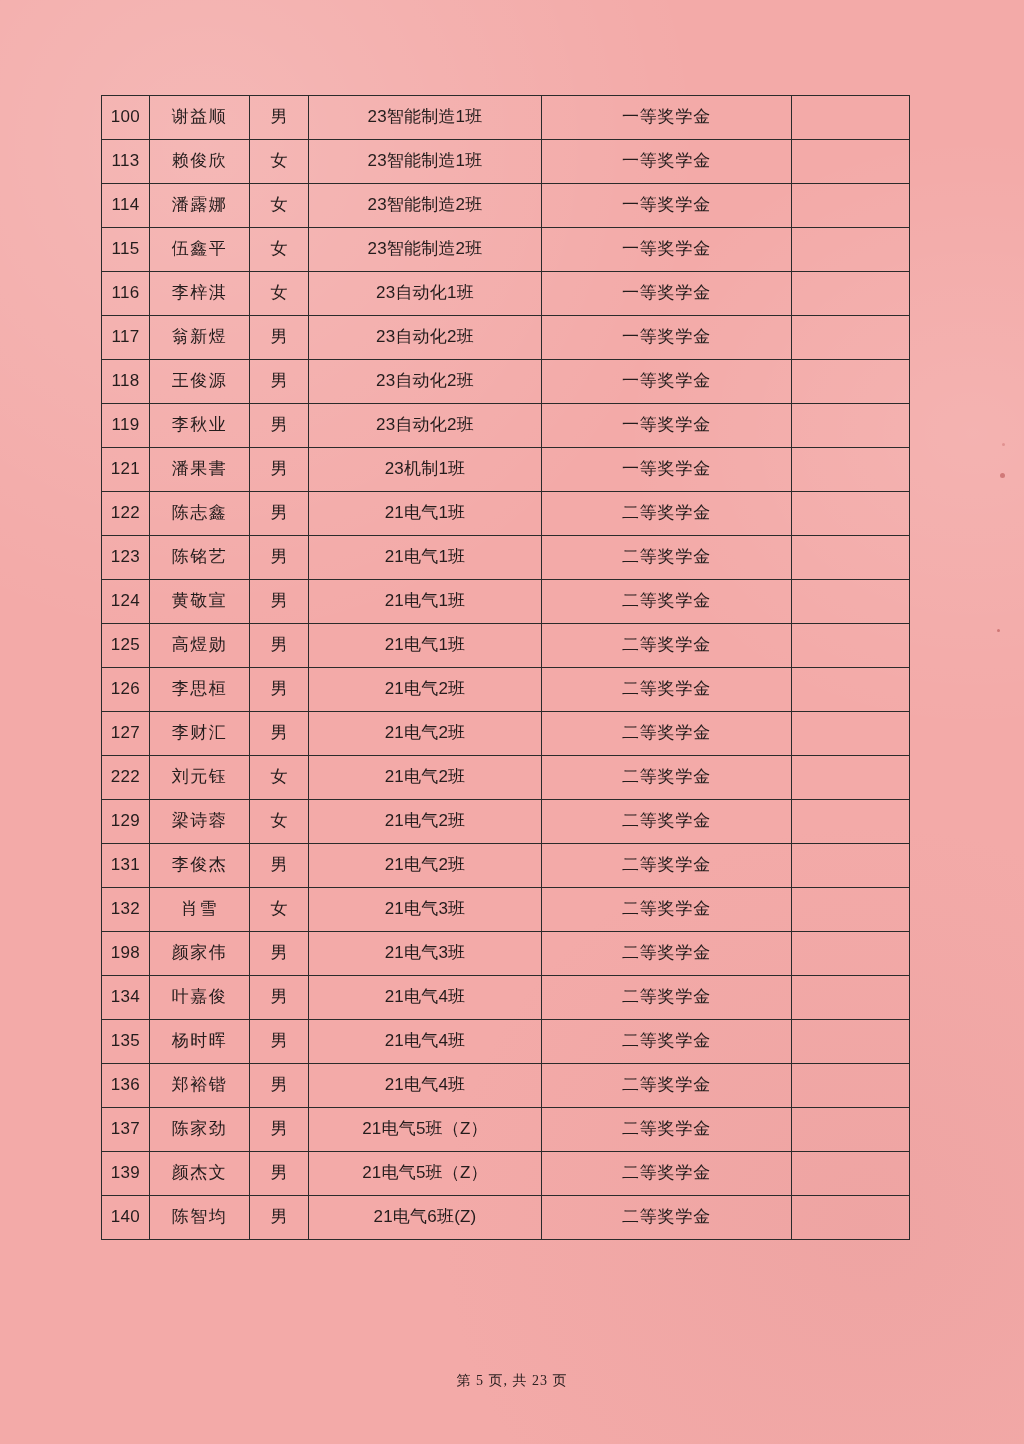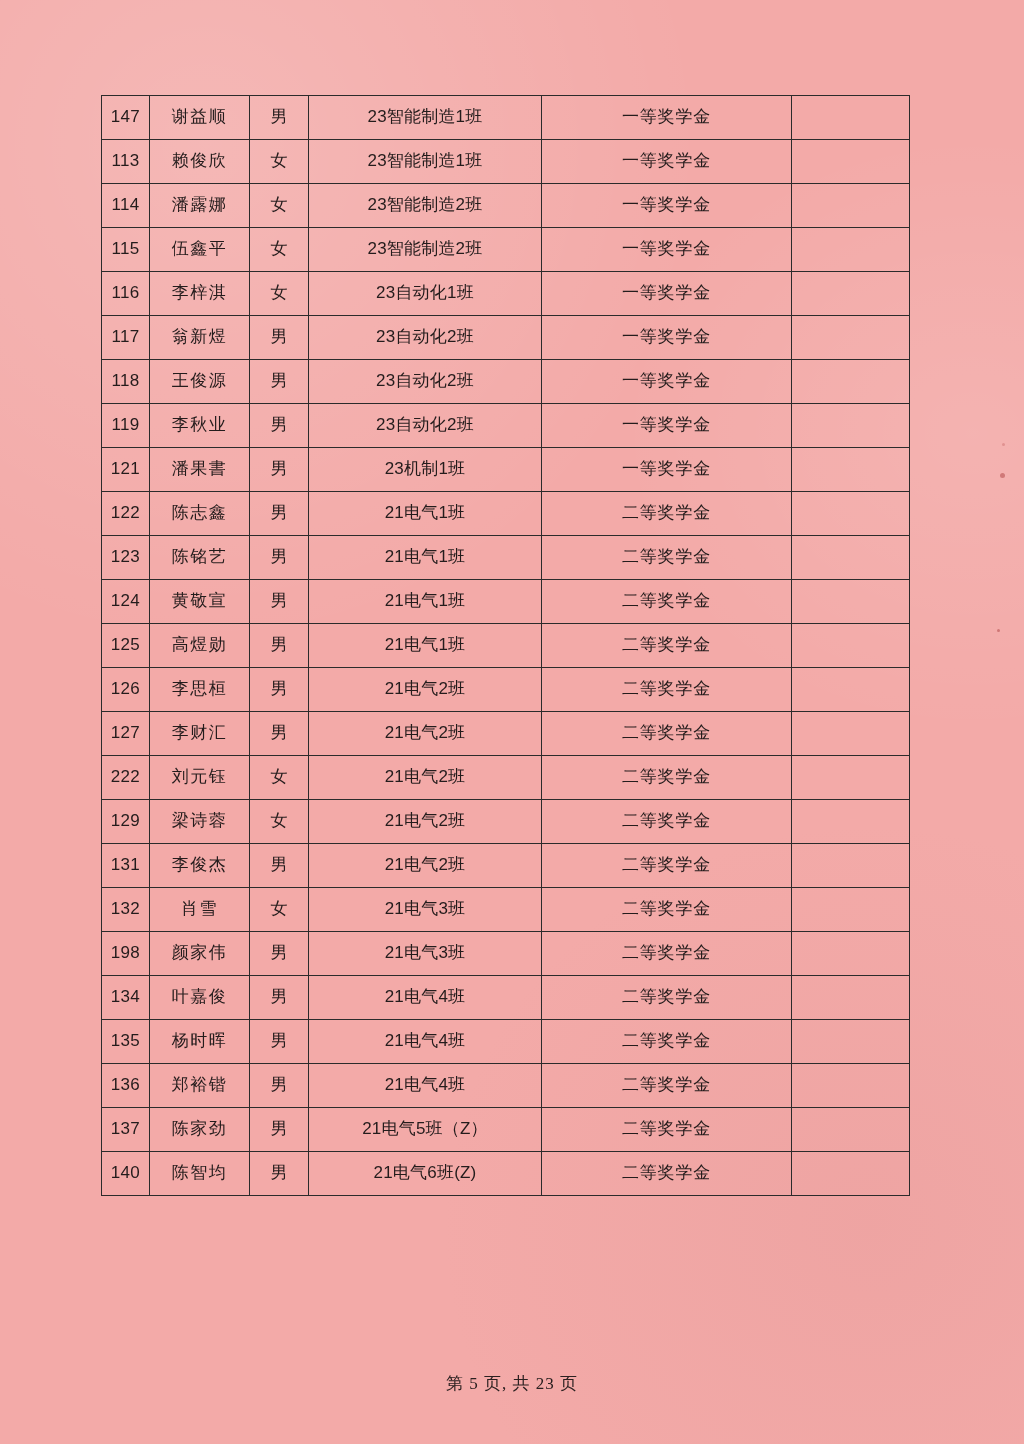--- a/index.html
+++ b/index.html
@@ -65,21 +65,21 @@
   td.award { font-size: 18px; letter-spacing: 0.8px; }
   td.blank { }
 
   .footer {
     position: absolute;
     left: 0;
     right: 0;
     top: 1372px;
     text-align: center;
     font-family: "Liberation Serif", serif;
-    font-size: 17px;
+    font-size: 14px;
     color: #2b2020;
     letter-spacing: 1px;
   }
   .speck {
     position: absolute;
     background: #b34a4a;
     border-radius: 50%;
     opacity: 0.55;
   }
   .s1 { width: 5px; height: 5px; left: 1000px; top: 473px; }
@@ -98,21 +98,21 @@
       <colgroup>
         <col class="c-no">
         <col class="c-name">
         <col class="c-sex">
         <col class="c-class">
         <col class="c-award">
         <col class="c-blank">
       </colgroup>
       <tbody>
           <tr>
-            <td class="no">147</td>
+            <td class="no">100</td>
             <td class="name">谢益顺</td>
             <td class="sex">男</td>
             <td class="class">23智能制造1班</td>
             <td class="award">一等奖学金</td>
             <td class="blank"></td>
           </tr>
           <tr>
             <td class="no">113</td>
             <td class="name">赖俊欣</td>
             <td class="sex">女</td>
@@ -284,20 +284,28 @@
             <td class="no">136</td>
             <td class="name">郑裕锴</td>
             <td class="sex">男</td>
             <td class="class">21电气4班</td>
             <td class="award">二等奖学金</td>
             <td class="blank"></td>
           </tr>
           <tr>
             <td class="no">137</td>
             <td class="name">陈家劲</td>
+            <td class="sex">男</td>
+            <td class="class">21电气5班（Z）</td>
+            <td class="award">二等奖学金</td>
+            <td class="blank"></td>
+          </tr>
+          <tr>
+            <td class="no">139</td>
+            <td class="name">颜杰文</td>
             <td class="sex">男</td>
             <td class="class">21电气5班（Z）</td>
             <td class="award">二等奖学金</td>
             <td class="blank"></td>
           </tr>
           <tr>
             <td class="no">140</td>
             <td class="name">陈智均</td>
             <td class="sex">男</td>
             <td class="class">21电气6班(Z)</td>

